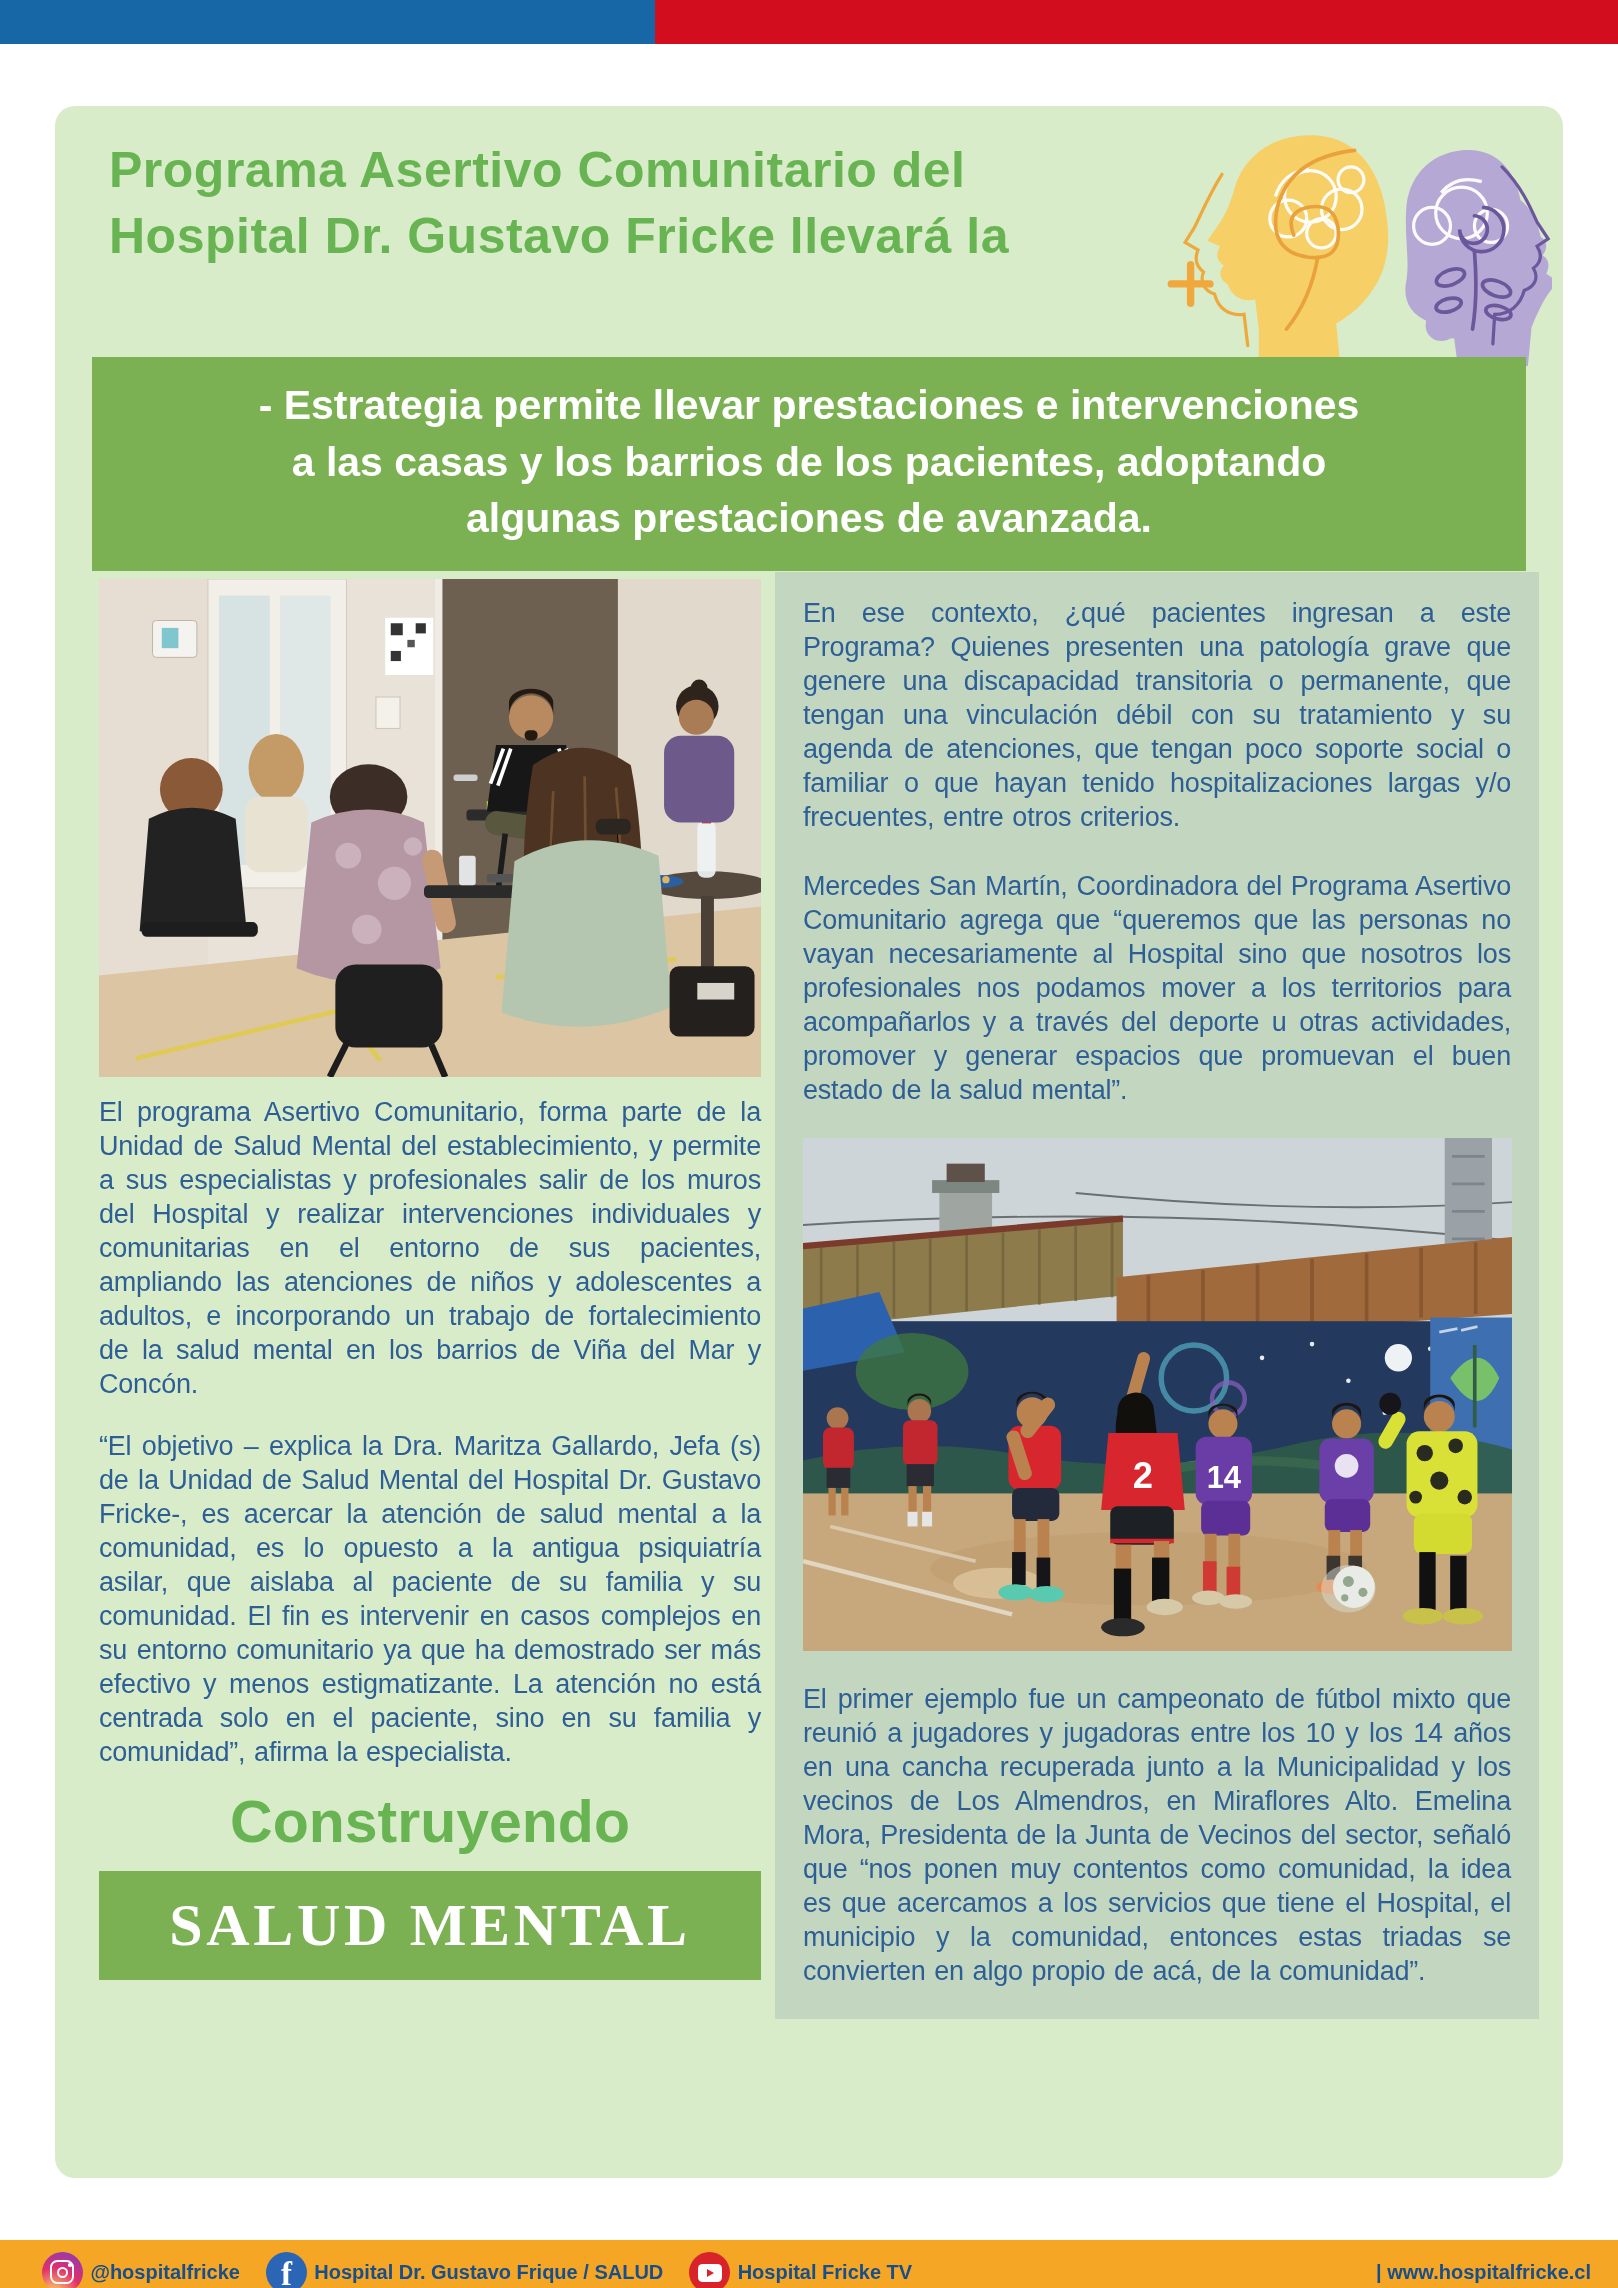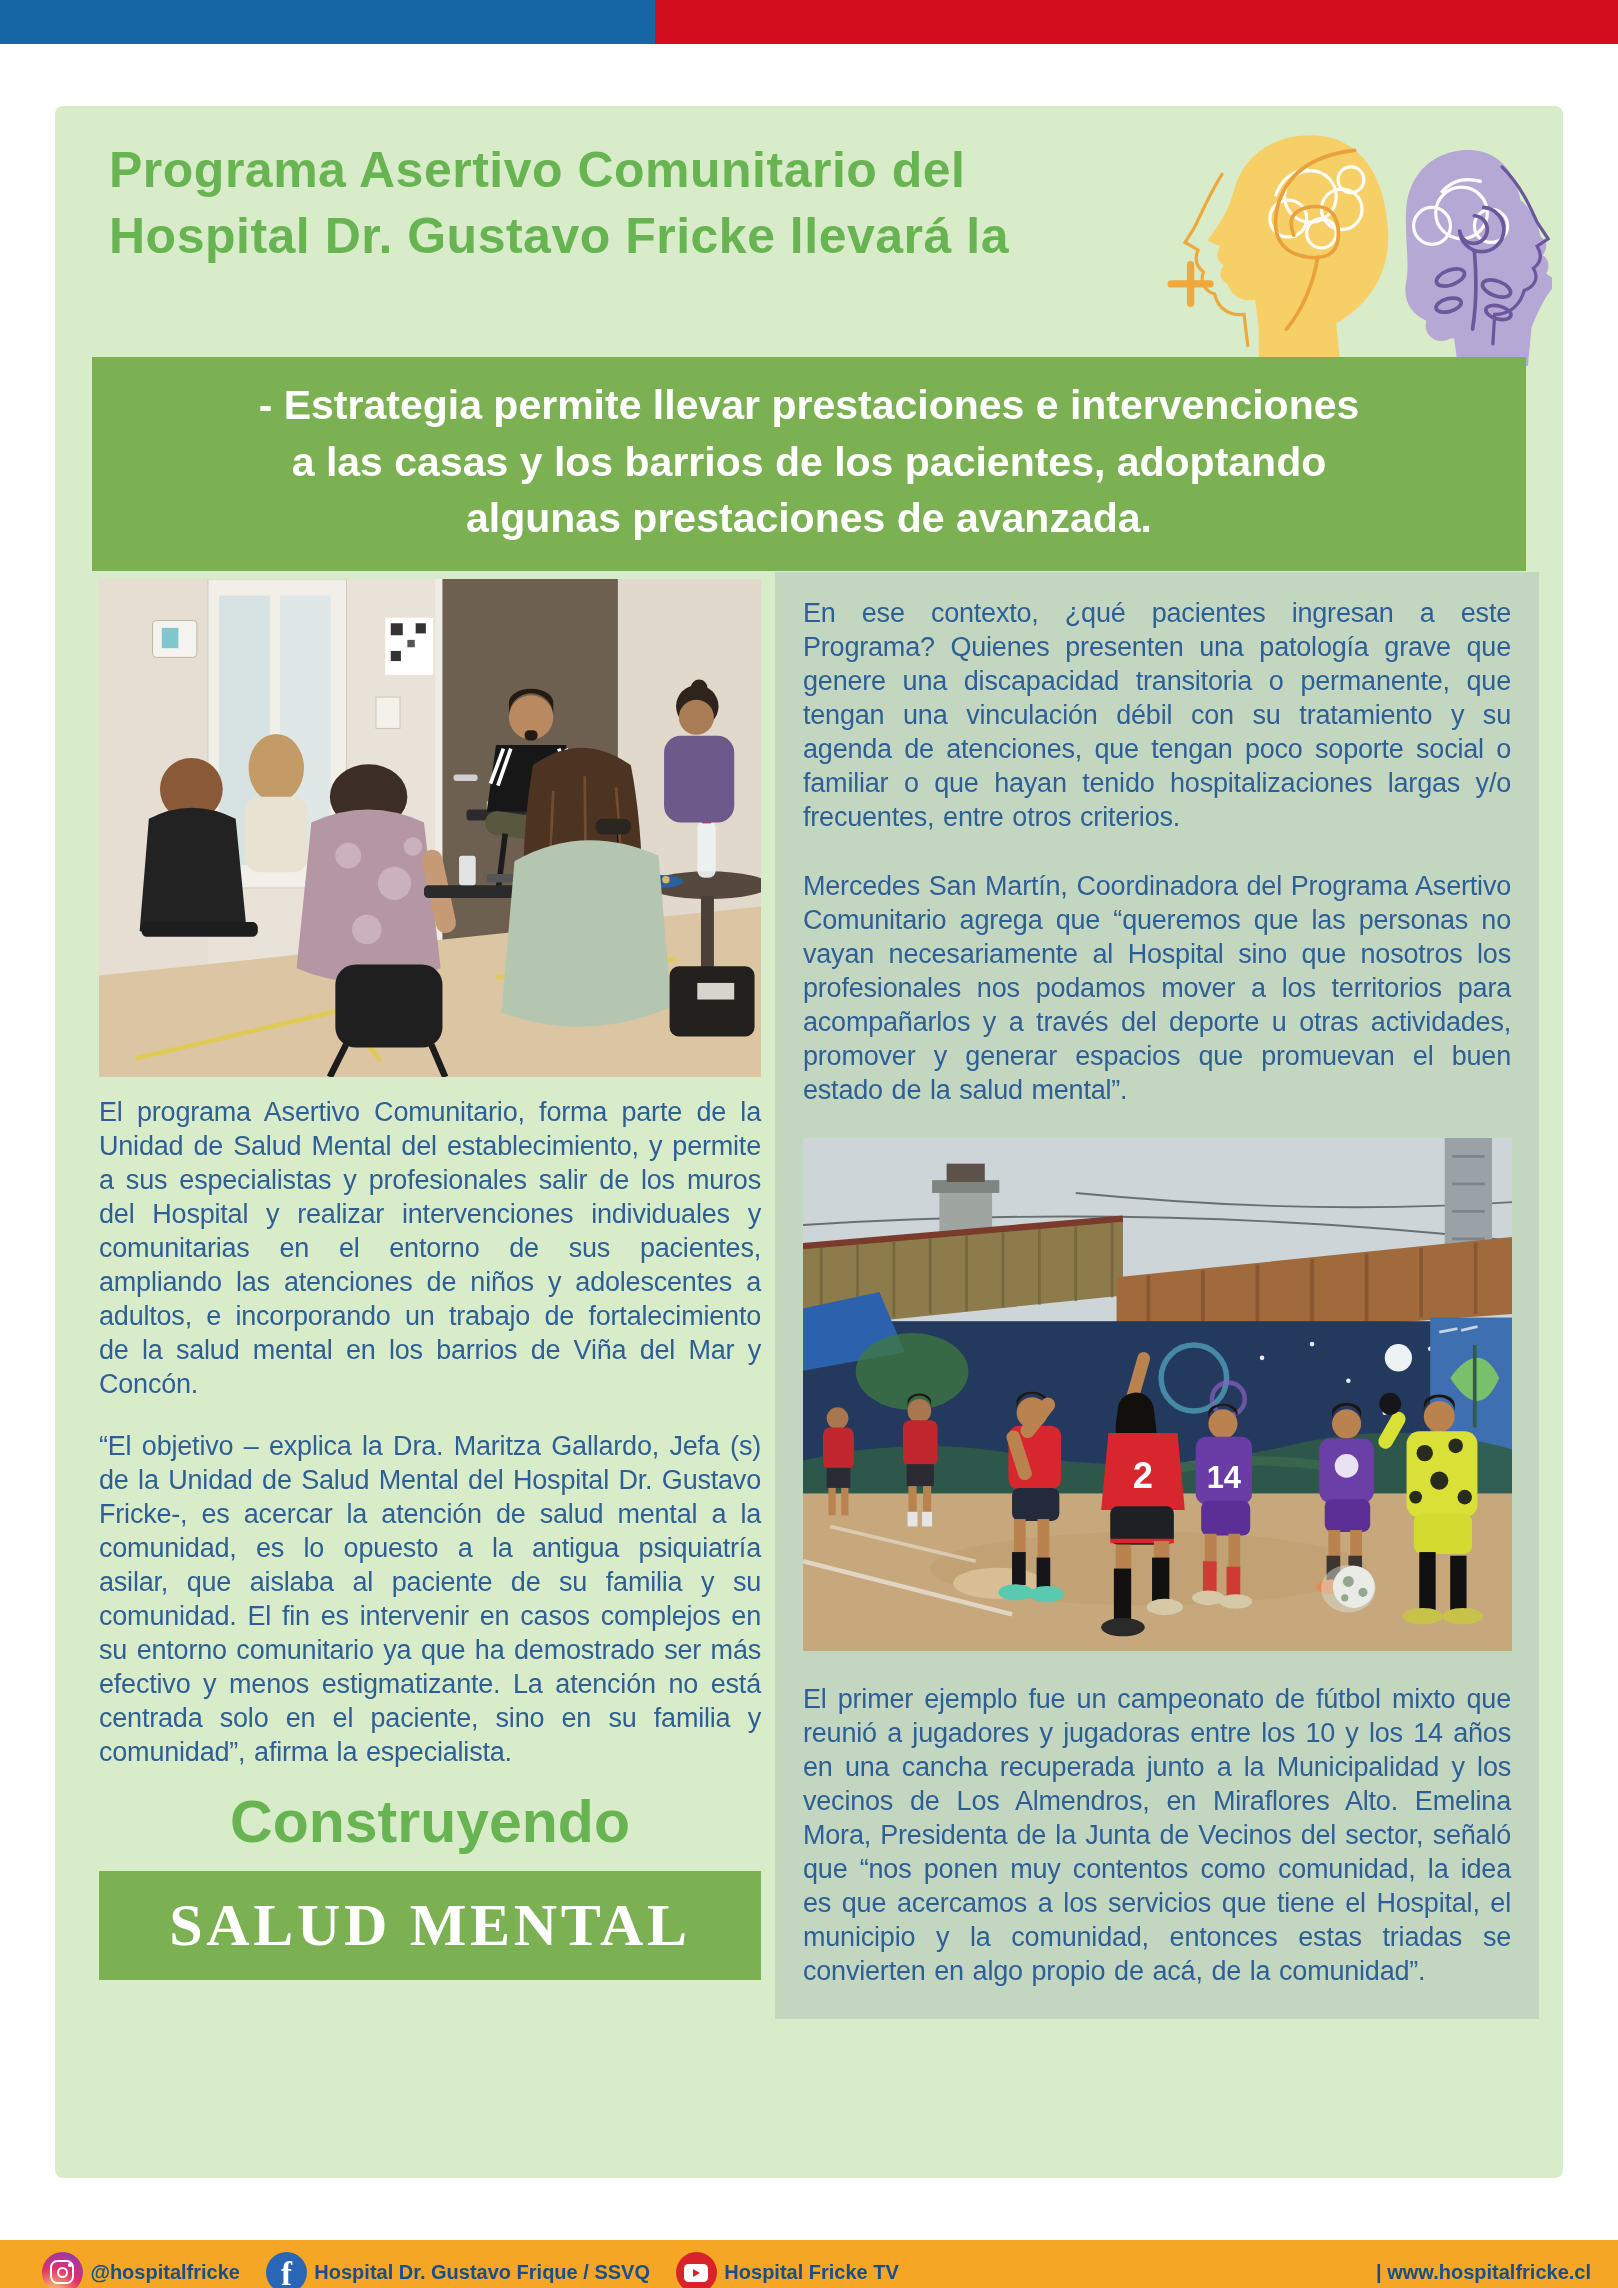--- a/index.html
+++ b/index.html
@@ -5,21 +5,21 @@
   html,body{margin:0;padding:0;background:#ffffff;font-family:"Liberation Sans", sans-serif;}
   .page{position:relative;width:1619px;height:2289px;background:#ffffff;overflow:hidden;}
 
   
   .topbar{position:absolute;top:0;left:0;width:100%;height:44px;display:flex;}
   .topbar .blue{width:655px;height:100%;background:#1766a6;}
   .topbar .red{flex:1;height:100%;background:#d20d1d;}
 
   
   .content-box{position:absolute;left:55px;top:106px;width:1508px;height:2072px;
-    background:#d9ecc9;border-radius:8px;}
+    background:#d9ecc9;border-radius:20px;}
 
   .title{position:absolute;left:54px;top:31px;color:#68b452;font-weight:bold;
     font-size:50px;line-height:1.32;letter-spacing:0.5px;}
   .title div{white-space:nowrap;}
 
   .heads-wrap{position:absolute;top:13px;right:11px;width:415px;height:258px;}
 
   .banner{position:absolute;left:37px;top:251px;width:1434px;box-sizing:border-box;
     background:#7bb053;color:#ffffff;text-align:center;font-size:41px;font-weight:bold;
     line-height:1.38;padding:20px 37px 24px;}
@@ -431,21 +431,21 @@
         <div class="cam"></div>
           <div class="lens"></div>
           <div class="dot"></div>
       </div>
       <span class="label">@hospitalfricke</span>
     </div>
     <div class="item">
       <div class="icon-circle fb">
         <div class="f">f</div>
       </div>
-      <span class="label">Hospital Dr. Gustavo Frique / SSVQ</span>
+      <span class="label">Hospital Dr. Gustavo Frique / SALUD</span>
     </div>
     <div class="item">
       <div class="icon-circle yt">
         <div class="tv"></div>
           <div class="tri"></div>
       </div>
       <span class="label">Hospital Fricke TV</span>
     </div>
     <div class="item website">
       <span class="label">| www.hospitalfricke.cl</span>

